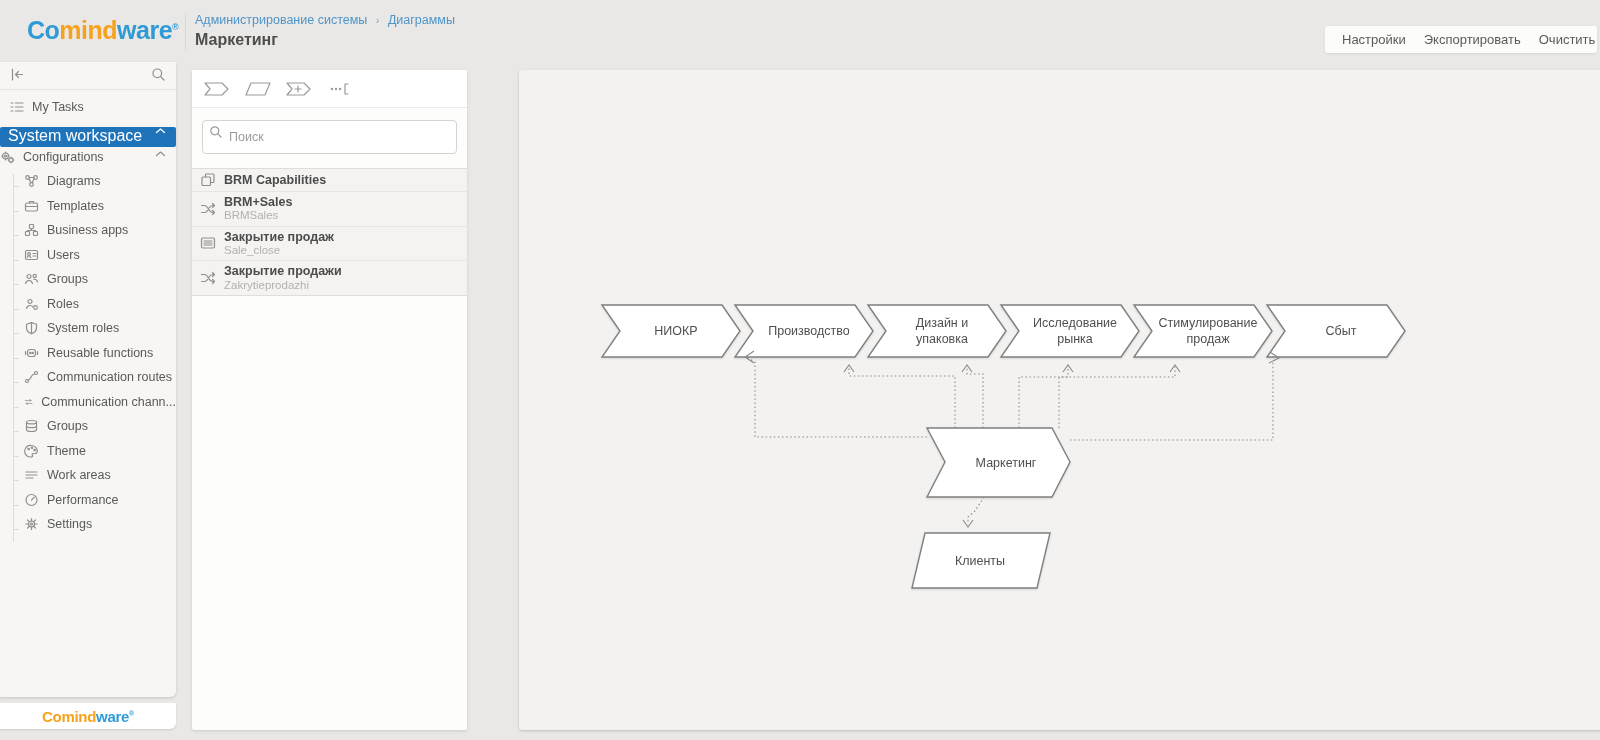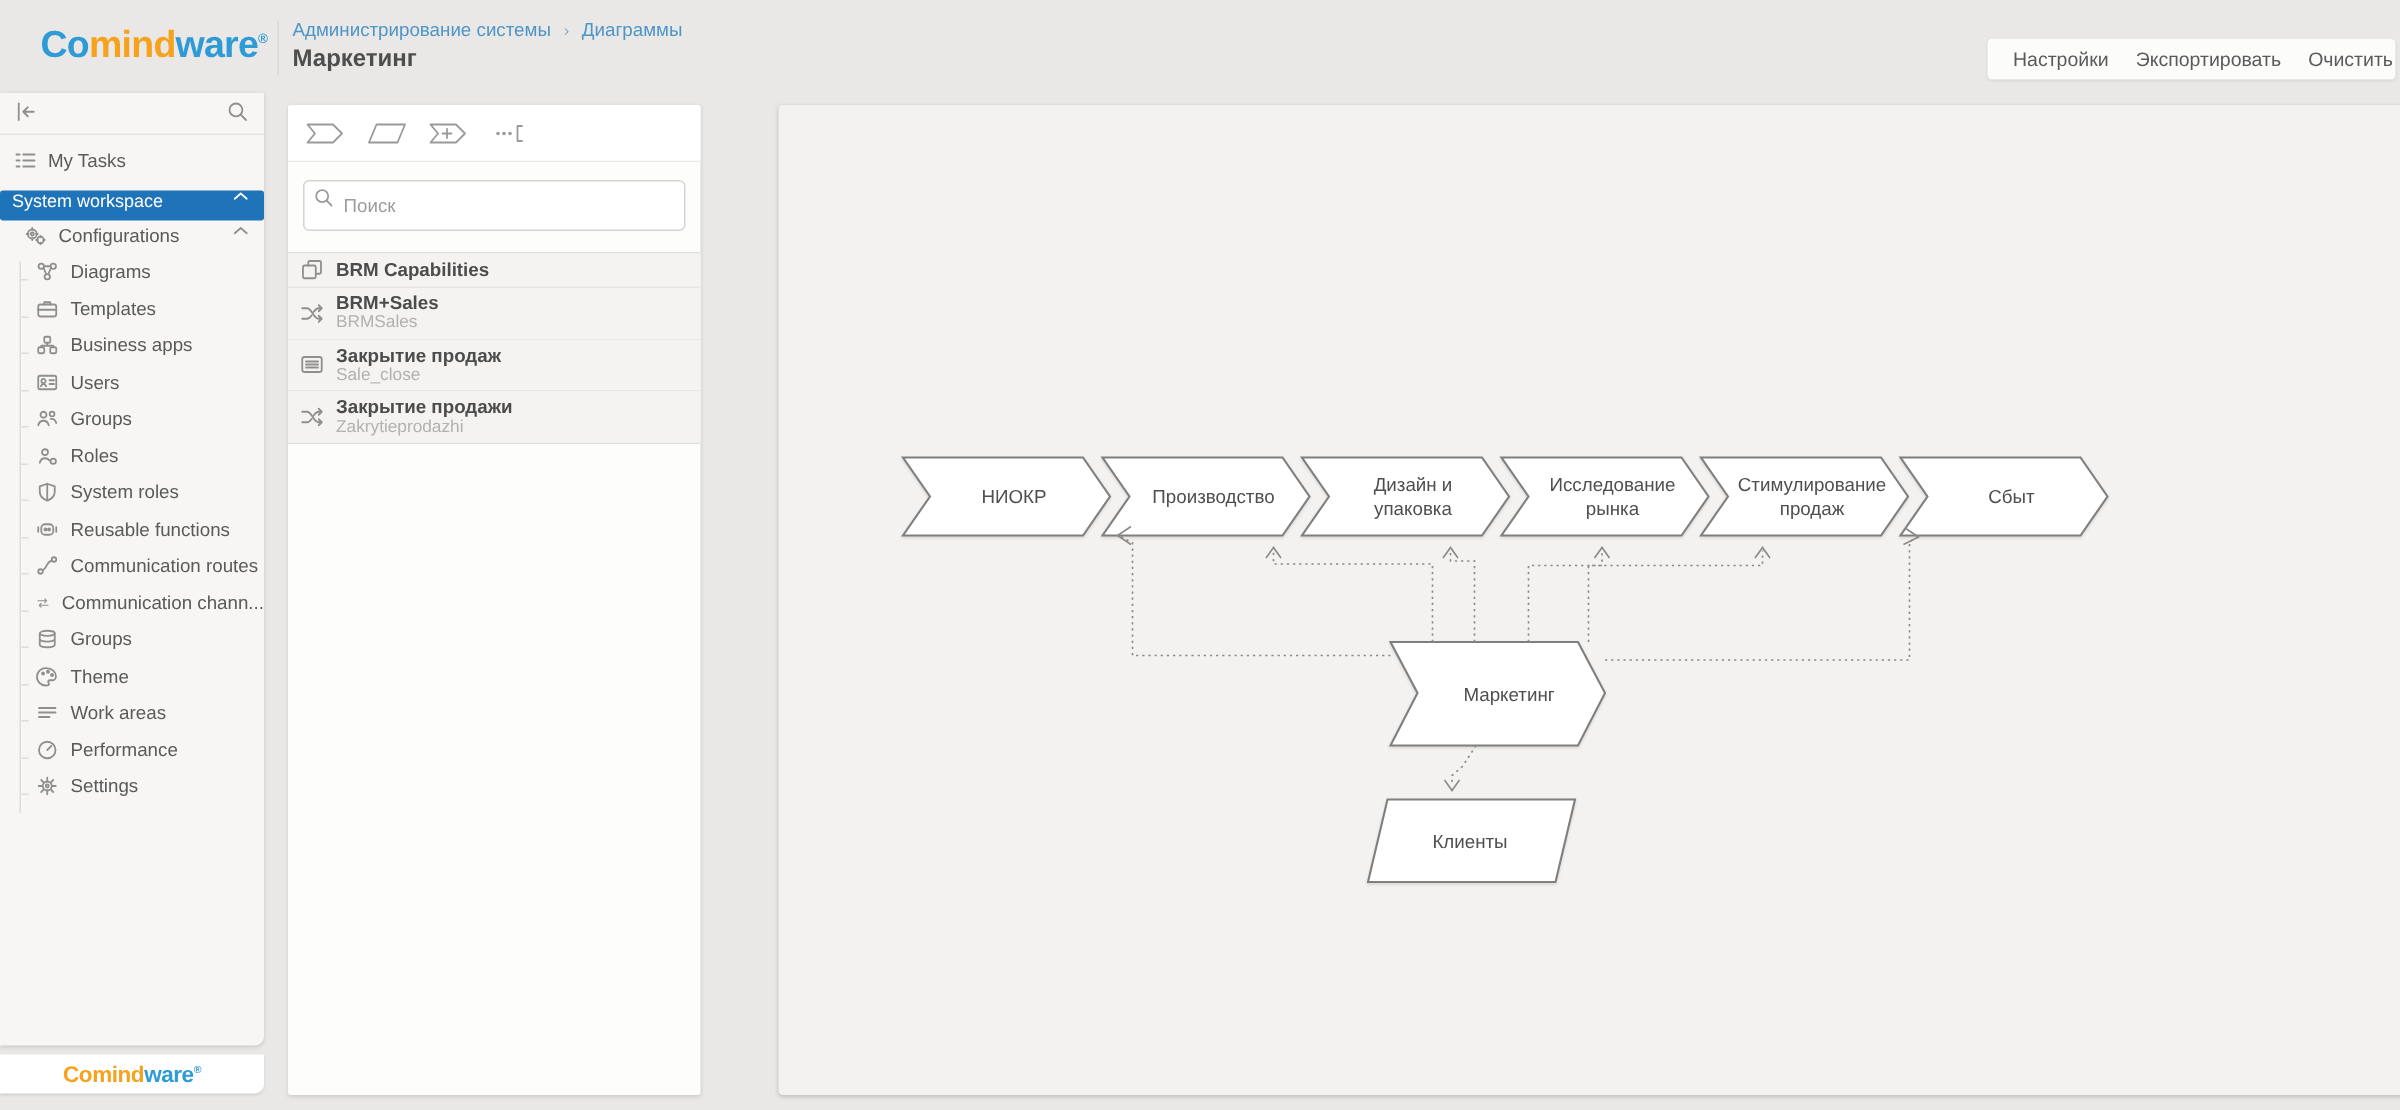--- a/index.html
+++ b/index.html
@@ -47,21 +47,21 @@
   }
   .sb-body { padding-top:10px; }
   .sb-row {
     display:flex; align-items:flex-start; height:24.5px; cursor:pointer; color:#5a5a5a;
   }
   .sb-row .lbl { margin-left:8px; white-space:nowrap; }
   .sb-row .chev { margin-left:auto; margin-right:10px; }
   .row-toplevel { padding-left:10px; }
   .row-selected {
     background:#1e73b9; color:#ffffff; height:20px; margin:2px 0 3px;
-    border-radius:2px; padding-left:8px; font-size:12px;
+    border-radius:2px; padding-left:8px; font-size:16px;
   }
   .tree { margin-left:13px; border-left:1px solid #dddcda; padding-left:0; }
   .tree .sb-row { padding-left:10px; position:relative; }
   .tree .sb-row::before {
     content:""; position:absolute; left:0; top:12px; width:5px; height:1px; background:#dddcda;
   }
   .sidebar-footer {
     left:0; top:703px; width:176px; height:26px; background:#ffffff;
     border-radius:0 0 6px 0; box-shadow:0 1px 2px rgba(0,0,0,.12);
     display:flex; align-items:center; justify-content:center;
@@ -155,21 +155,21 @@
           <path d="M1 3h2M5.5 3H13M1 7h2M5.5 7H13M1 11h2M5.5 11H13"></path>
         </svg>
       <span class="lbl">My Tasks</span>
     </div>
     <div class="sb-row row-selected">
       <span class="lbl" style="margin-left:0">System workspace</span>
       <svg class="ic ic-w chev" width="11" height="8" viewBox="0 0 11 8">
           <path d="M1.5 5.5L5.5 2l4 3.5"></path>
         </svg>
     </div>
-    <div class="sb-row" style="padding-left:16px">
+    <div class="sb-row" style="padding-left:0">
       <svg class="ic" width="15" height="14" viewBox="0 0 15 14">
           <circle cx="5.5" cy="6" r="3"></circle>
           <circle cx="5.5" cy="6" r="1"></circle>
           <path d="M5.5 2v1.2M5.5 8.8V10M1.8 6H3M8 6h1.2"></path>
           <circle cx="11" cy="10" r="2.2"></circle>
           <path d="M11 7.2v1M11 11.8v1M8.2 10h1M12.8 10h1"></path>
         </svg>
       <span class="lbl">Configurations</span>
       <svg class="ic chev" width="11" height="8" viewBox="0 0 11 8">
           <path d="M1.5 5.5L5.5 2l4 3.5"></path>

